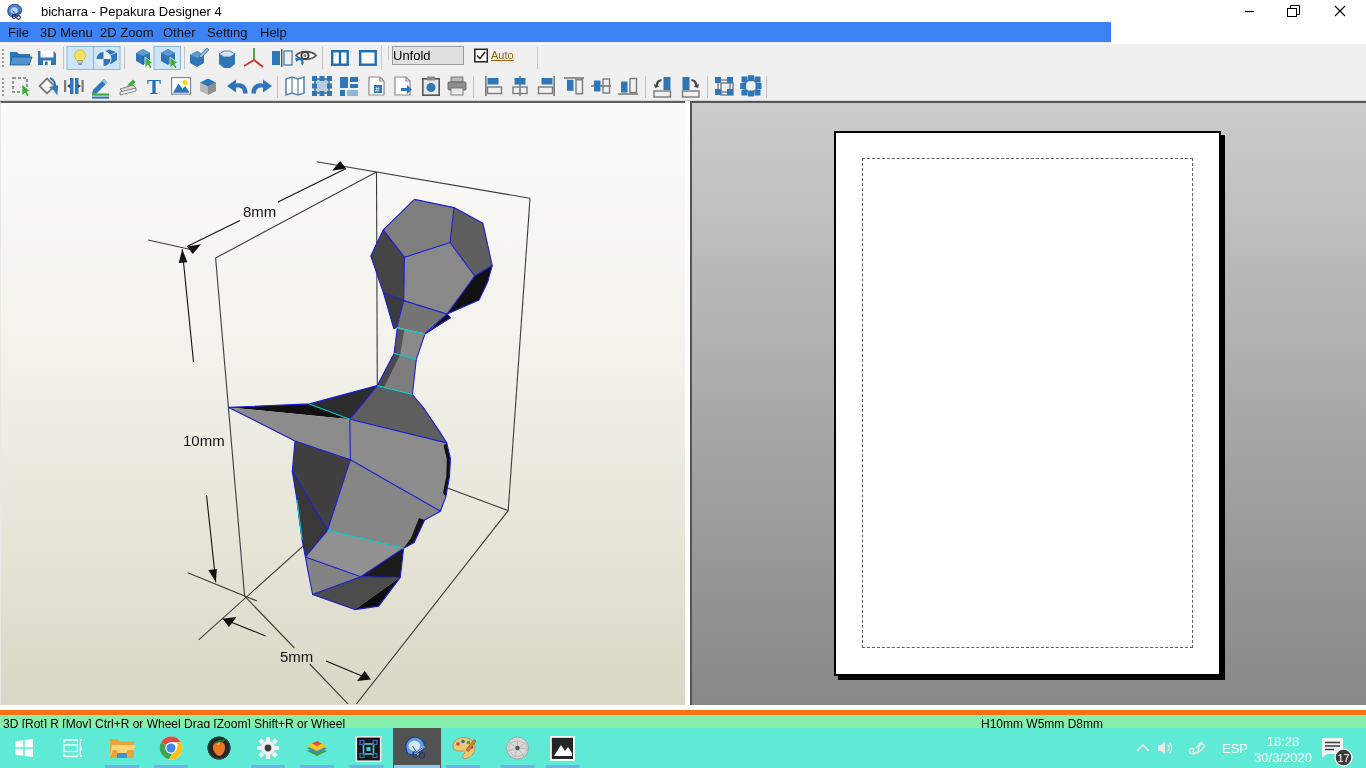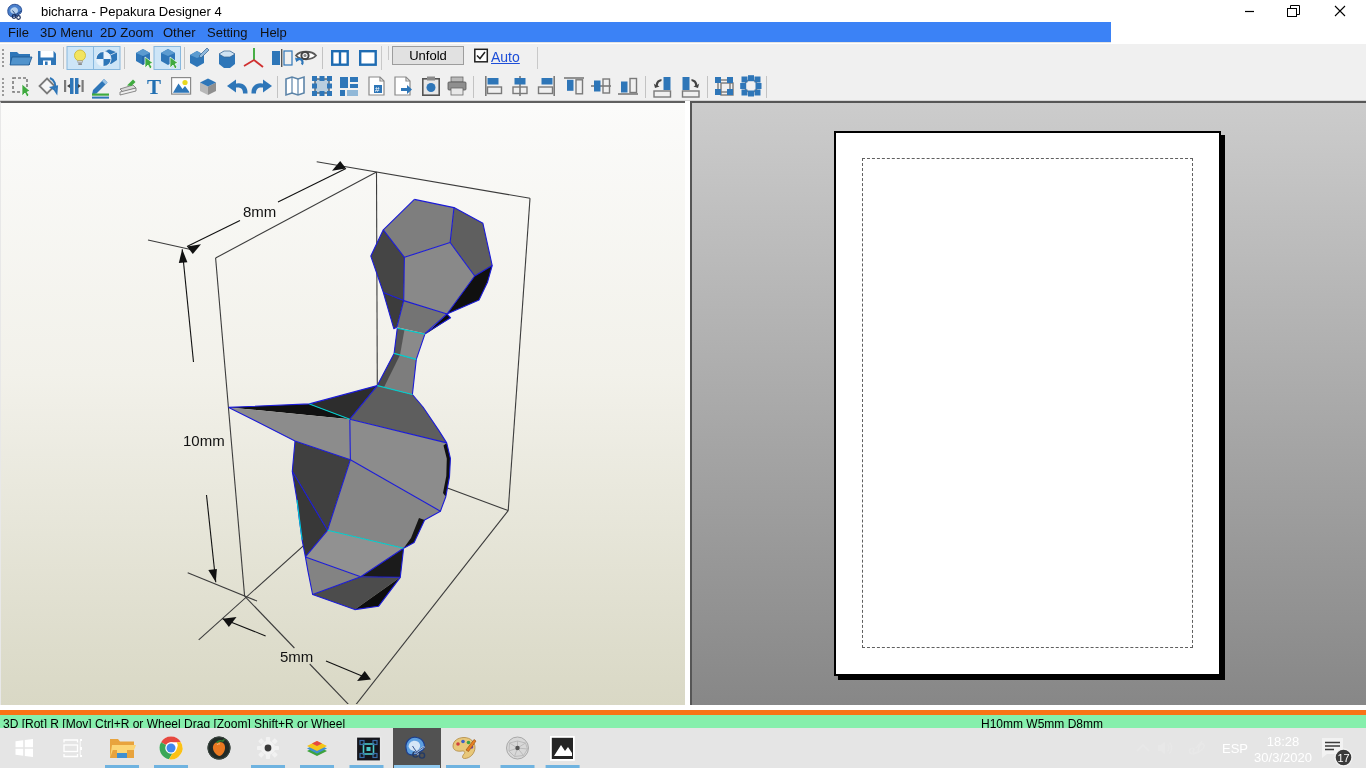--- a/index.html
+++ b/index.html
@@ -5,31 +5,31 @@
   * { margin:0; padding:0; box-sizing:border-box; }
   html,body { width:1366px; height:768px; overflow:hidden; font-family:"Liberation Sans",sans-serif; }
   #win { position:absolute; left:0; top:0; width:1366px; height:768px; background:#fff; }
   #titlebar { position:absolute; left:0; top:0; width:1366px; height:22px; background:#ffffff; }
   #title-text { position:absolute; left:25px; top:4px; font-size:13px; color:#000;margin-left:16px; }
   .wbtn { position:absolute; top:0; width:46px; height:22px; }
   #menubar { position:absolute; left:0; top:22px; width:1111px; height:21px; background:#3b82f6; border-bottom:1px solid #e3e3e3; }
   .mi { position:absolute; top:3px; font-size:13px; color:#111; }
   #toolbar1 { position:absolute; left:0; top:44px; width:1366px; height:28px; background:#f0f0f0; }
   #toolbar2 { position:absolute; left:0; top:72px; width:1366px; height:29px; background:#f0f0f0; border-bottom:1px solid #d4d4d4; }
-  #unfold { position:absolute; left:392px; top:2px; width:72px; height:19px; background:#e1e1e1; border:1px solid #9d9d9d; font-size:13px; color:#000; text-align:center; line-height:17px; }
-  #autolab { position:absolute; left:491px; top:5px; font-size:14px; color:#1d4ed8;text-decoration:underline; }
+  #unfold { position:absolute; left:392px; top:2px; width:72px; height:19px; background:#e1e1e1; border:1px solid #9d9d9d; font-size:13px; color:#000; text-align:left; line-height:17px; }
+  #autolab { position:absolute; left:491px; top:5px; font-size:11px; color:#a16207;text-decoration:underline; }
   #pane3d { position:absolute; left:0; top:101px; width:685px; height:604px; background:linear-gradient(#fbfbfa, #f2f1ea 45%, #d9d8c5); border-top:2px solid #606060; border-left:1px solid #e8e8e8; background-clip:padding-box;padding-left:40px; }
   #splitter { position:absolute; left:685px; top:101px; width:5px; height:609px; background:#ffffff; }
   #pane2d { position:absolute; left:690px; top:101px; width:676px; height:604px; background:linear-gradient(#cccccc, #878787); border-top:2px solid #565656; border-left:2px solid #565656; background-clip:padding-box; }
   #page { position:absolute; left:142px; top:28px; width:387px; height:545px; background:#fff; border:2px solid #000; }
   #pgshadow1 { position:absolute; left:529px; top:32px; width:4px; height:545px; background:#000; }
   #pgshadow2 { position:absolute; left:146px; top:573px; width:387px; height:4px; background:#000; }
   #margins { position:absolute; left:26px; top:25px; width:331px; height:490px; border:1px dashed #606060; }
   #statusbar { position:absolute; left:0; top:710px; width:1366px; height:36px; background:#86efac; border-top:5px solid #f97316; font-size:12px; color:#000; }
-  #taskbar { position:absolute; left:0; top:728px; width:1366px; height:40px; background:#e5e5e5; }
+  #taskbar { position:absolute; left:0; top:728px; width:1366px; height:40px; background:#5eead4; }
   svg { display:block; }
   .icon { position:absolute; }
 </style>
 </head>
 <body>
 <div id="win">
   <div id="titlebar">
     <svg class="icon" style="left:7px;top:3px" width="17" height="17" viewBox="0 0 17 17">
       <path d="M0.8 8.5 C0.5 3.5 5 0.5 9.5 1.5 C14.5 2.7 16 7.5 13.5 10.5 L7.5 13.5 C3.5 14.5 1 12.5 0.8 8.5 Z" fill="#4a80cc" stroke="#20448c" stroke-width="0.9"></path>
       <path d="M3.2 7.8 C3.8 4.8 7 3.6 9.3 4.8 C11.6 6 11.6 9.2 9.3 10.4 C7 11.6 3.8 10.4 3.2 7.8 Z" fill="#b8d2ee"></path>

